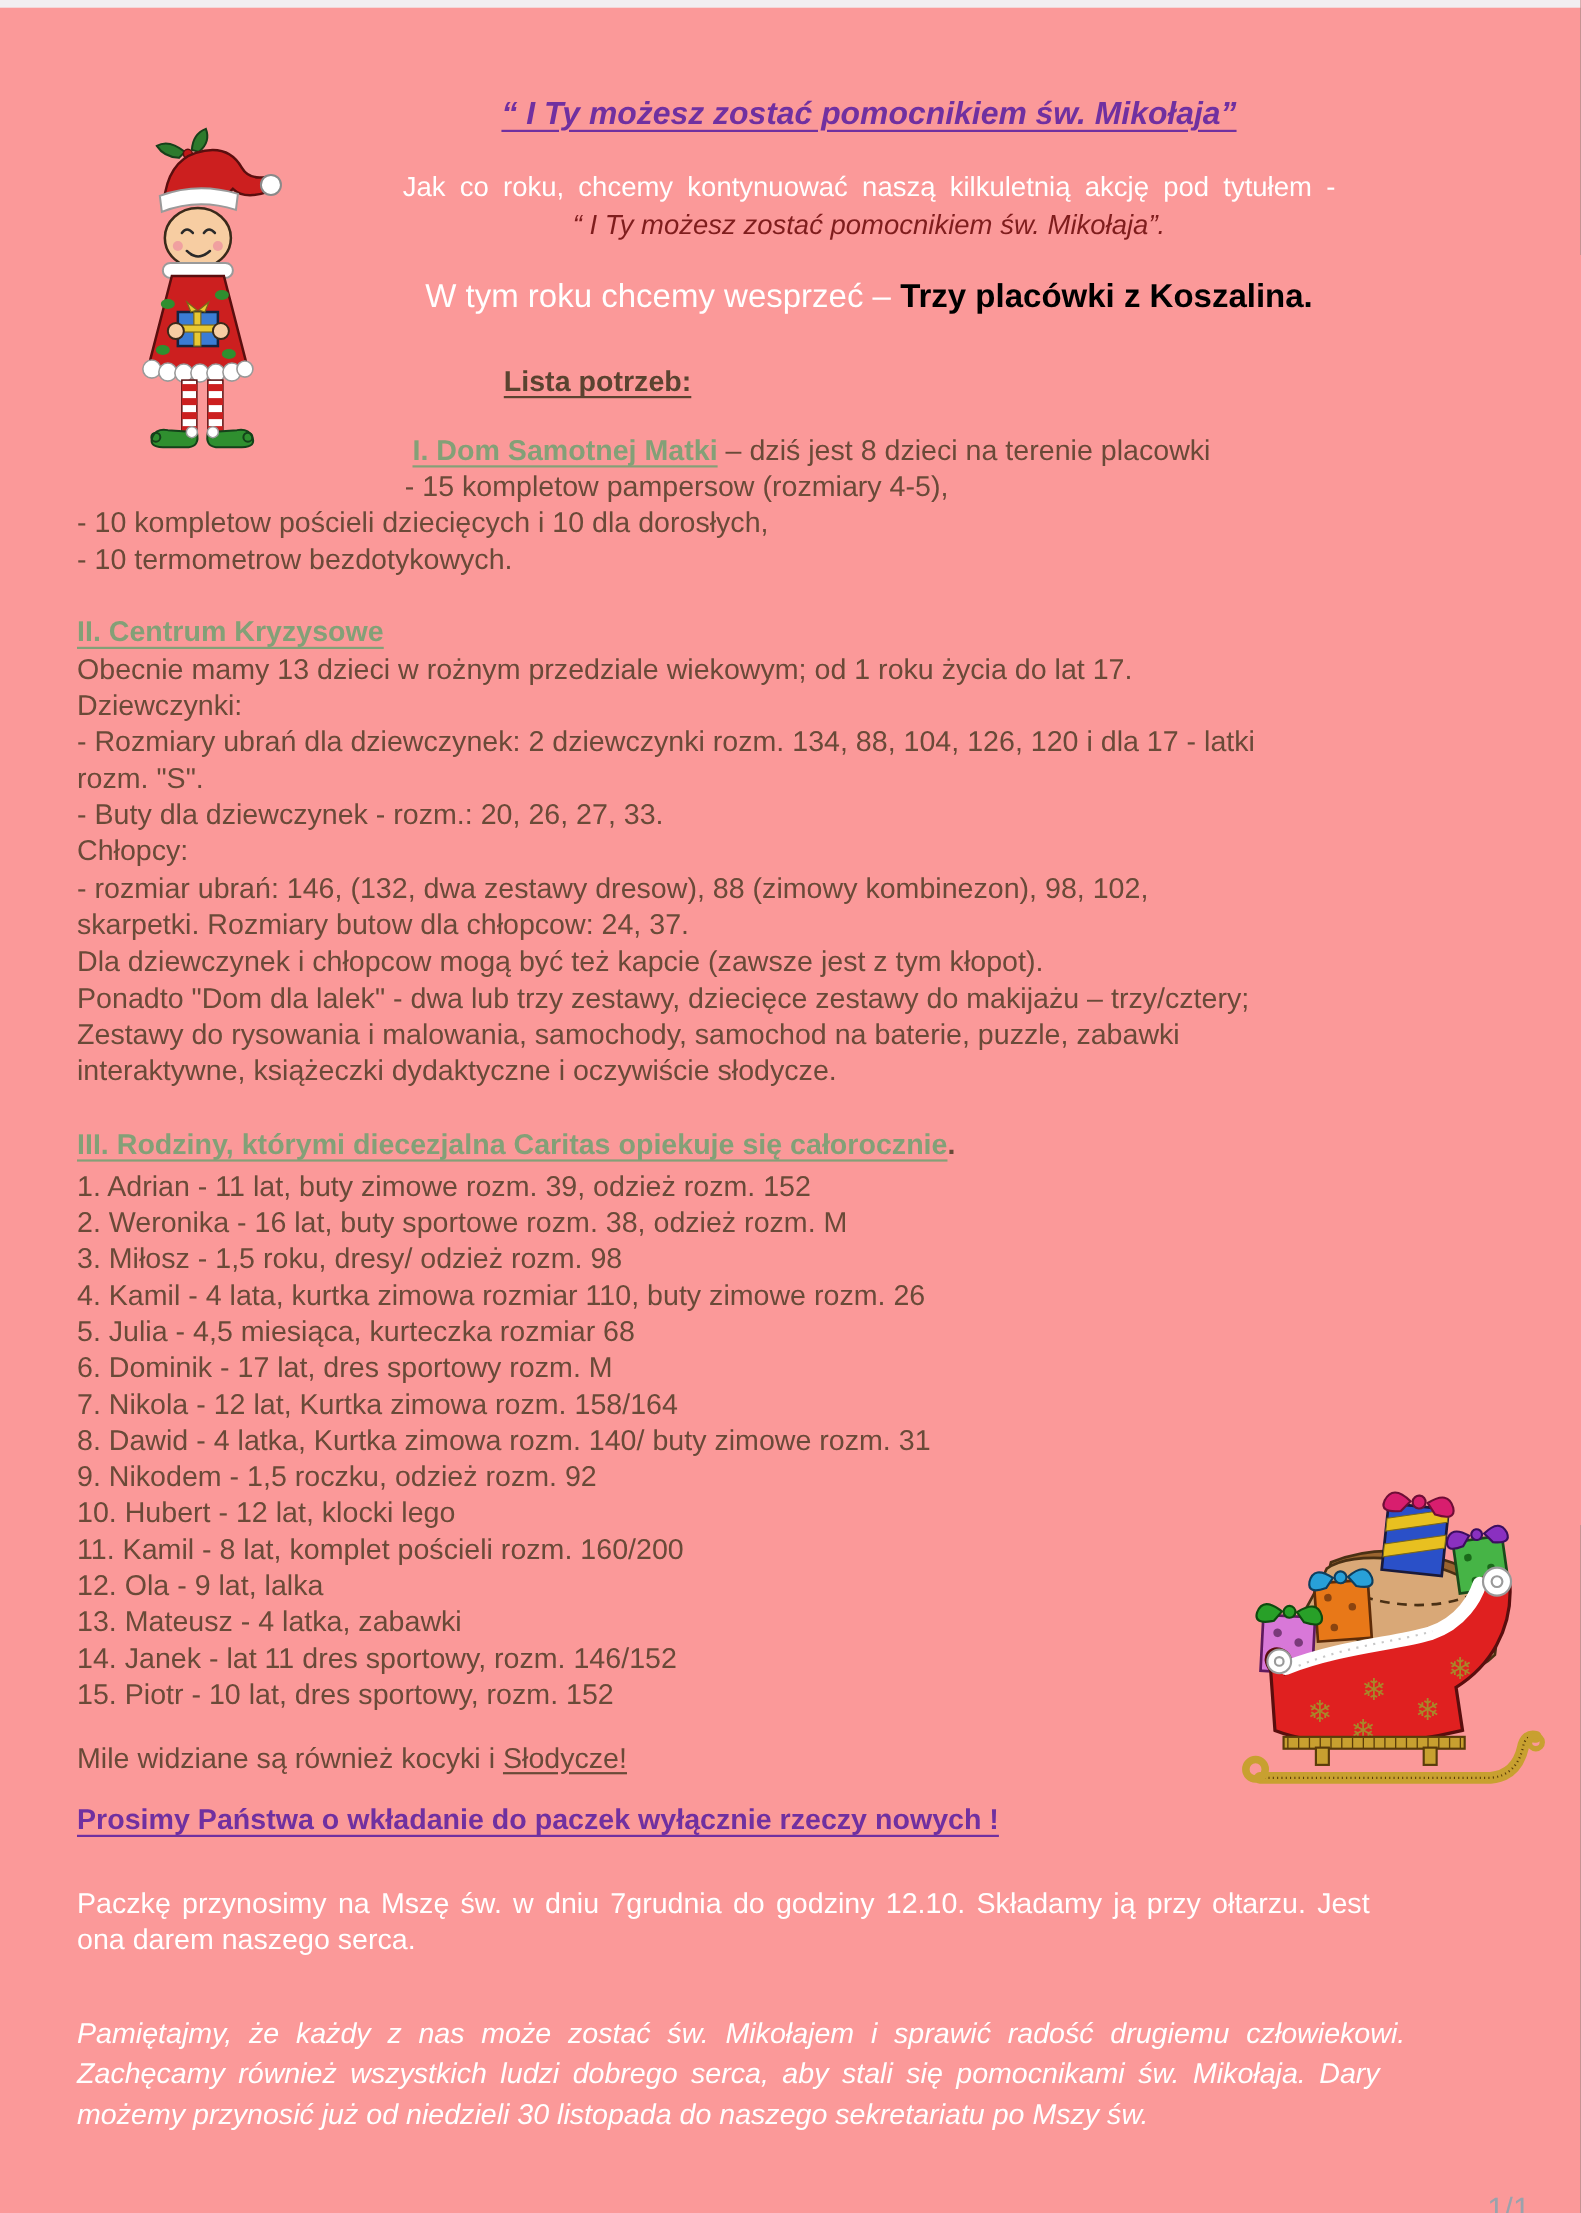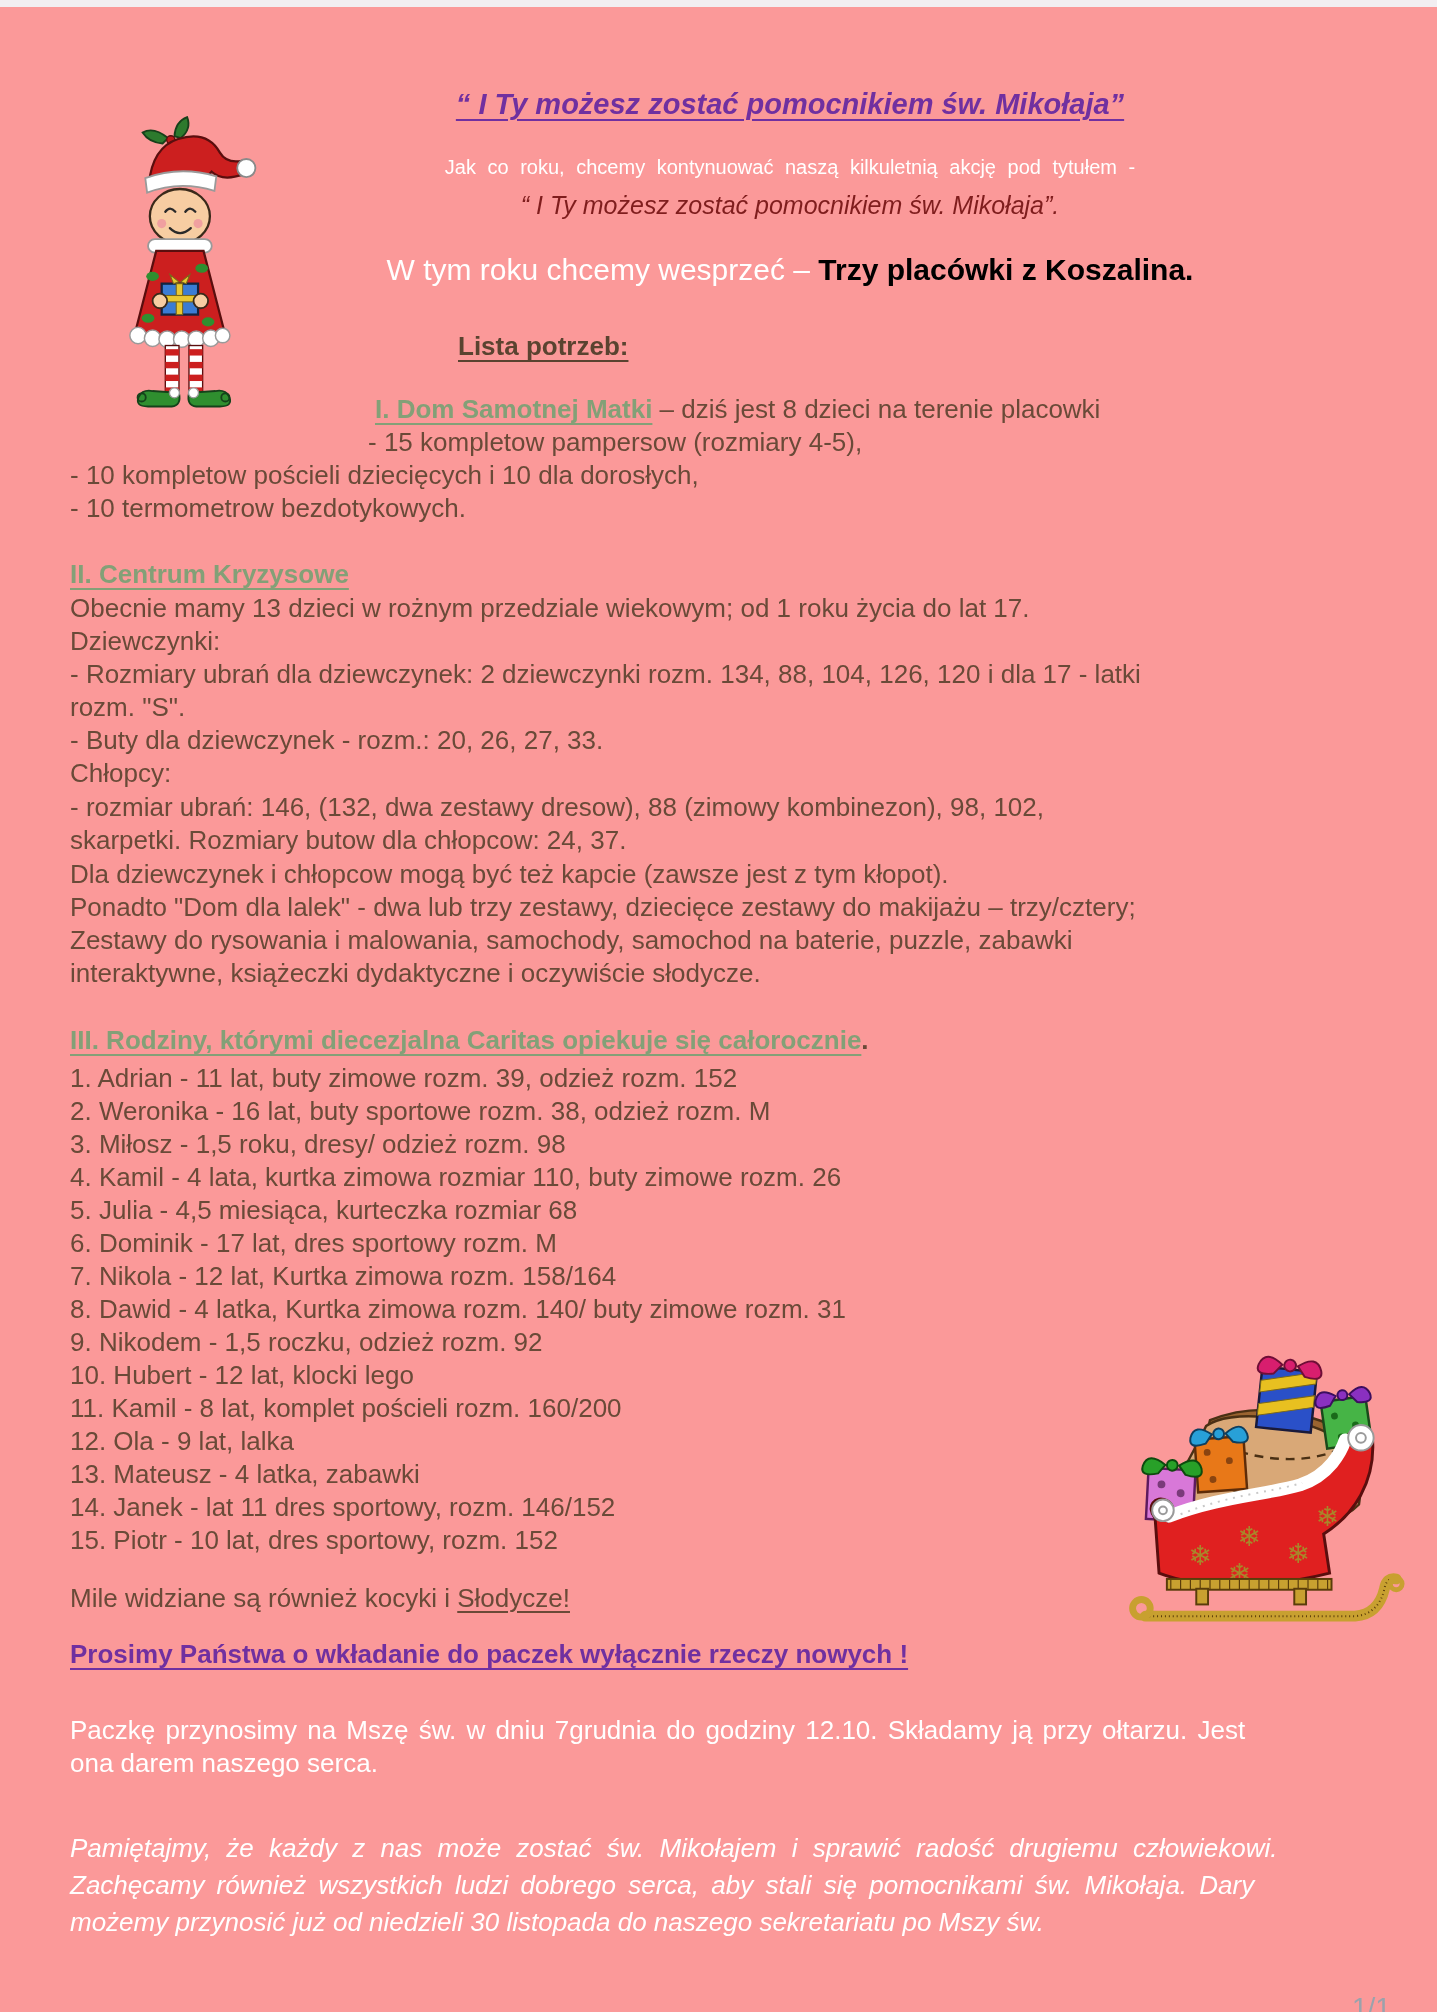--- a/index.html
+++ b/index.html
@@ -7,21 +7,21 @@
     position:relative; width:1437px; height:2012px; margin:0 auto;
     background:#fb9999; overflow:hidden;
     font-family:"Liberation Sans","DejaVu Sans",sans-serif;
     -webkit-font-smoothing:antialiased;
   }
   .topstrip{position:absolute;left:0;top:0;width:100%;height:7px;background:#f2eef1;}
   .line{position:absolute;white-space:nowrap;font-size:26px;line-height:33px;color:#6a4a38;}
   .center-box{position:absolute;left:290px;width:1000px;text-align:center;white-space:nowrap;}
   .title{top:86px;font-size:29px;line-height:36px;font-weight:bold;font-style:italic;color:#7030a0;
          text-decoration:underline;text-decoration-thickness:2px;text-underline-offset:5px;}
-  .introL1{top:156px;font-size:20px;color:#ffffff;word-spacing:6px;}
+  .introL1{top:156px;font-size:25px;color:#ffffff;word-spacing:6px;}
   .introL2{top:191px;font-size:25px;color:#7f1d1d;font-style:italic;}
   .support{top:251px;font-size:30px;line-height:38px;color:#ffffff;}
   .support b{color:#000000;font-weight:bold;}
   .lista{left:458px;top:330px;font-weight:bold;color:#5a4330;
          text-decoration:underline;text-decoration-thickness:2px;text-underline-offset:5px;}
   .green{color:#83a077;font-weight:bold;text-decoration:underline;text-decoration-thickness:2px;text-underline-offset:5px;}
   .brown{color:#6a4a38;}
   .white-just{position:absolute;color:#ffffff;font-size:26px;line-height:33px;white-space:nowrap;}
   .closing{font-style:italic;}
   .underl{text-decoration:underline;text-underline-offset:4px;}

